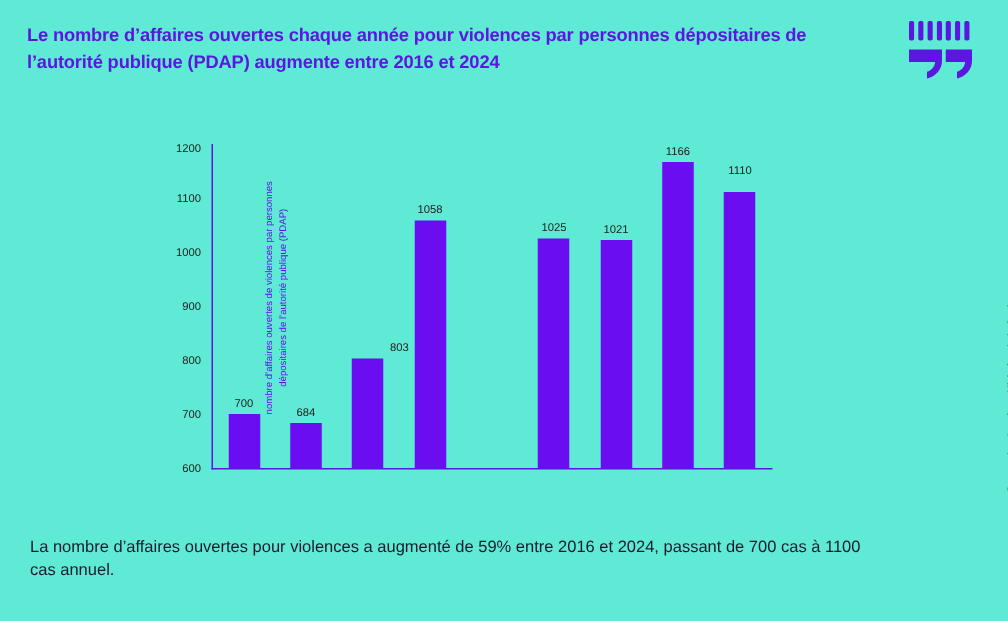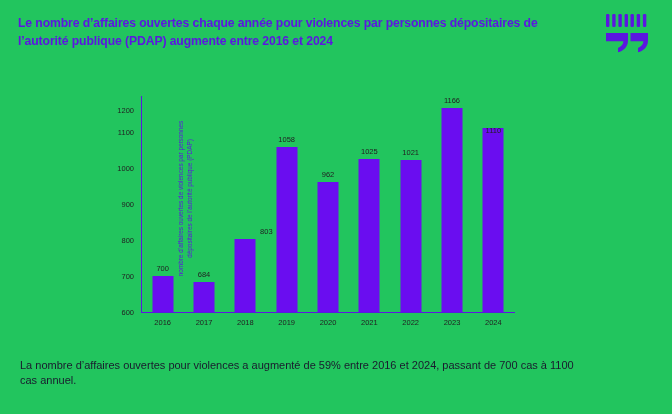--- a/index.html
+++ b/index.html
@@ -12,21 +12,21 @@
     background: #ececec;
     font-family: "Liberation Sans", sans-serif;
     overflow: hidden;
     position: relative;
   }
 
   .page {
     position: relative;
     width: 672px;
     height: 414px;
-    background: #22c55e;
+    background: #5eead4;
     box-sizing: border-box;
   }
 
   
   .header {
     position: absolute;
     top: 14px;
     left: 18px;
     width: 560px;
   }
@@ -198,21 +198,21 @@
 
     <div class="y-axis-title">nombre d’affaires ouvertes de violences par personnes dépositaires de l’autorité publique (PDAP)</div>
 
     <div class="y-ticks">
         <div class="y-tick" style="top: 216px;">600</div>
         <div class="y-tick" style="top: 180px;">700</div>
         <div class="y-tick" style="top: 144px;">800</div>
         <div class="y-tick" style="top: 108px;">900</div>
         <div class="y-tick" style="top: 72px;">1000</div>
         <div class="y-tick" style="top: 36px;">1100</div>
-        <div class="y-tick" style="top: 14px;">1200</div>
+        <div class="y-tick" style="top: 3px;">1200</div>
       </div>
     <div class="axis-line axis-y"></div>
     <div class="axis-line axis-x"></div>
 
     <div class="bars">
         <div class="bar-slot" style="left: 0px; width: 41.3333px;">
           <div class="bar" style="height: 36px; background: rgb(106, 13, 240);"></div>
           <div class="bar-label" style="bottom: 39px;">700</div>
         </div>
         <div class="bar-slot" style="left: 41.3333px; width: 41.3333px;">
@@ -220,51 +220,36 @@
           <div class="bar-label" style="bottom: 33.24px; text-align: center;">684</div>
         </div>
         <div class="bar-slot" style="left: 82.6667px; width: 41.3333px;">
           <div class="bar" style="height: 73.08px; background: rgb(106, 13, 240);"></div>
           <div class="bar-label" style="bottom: 76.08px; padding-left: 42px;">803</div>
         </div>
         <div class="bar-slot" style="left: 124px; width: 41.3333px;">
           <div class="bar" style="height: 164.88px; background: rgb(106, 13, 240);"></div>
           <div class="bar-label" style="bottom: 167.88px;">1058</div>
         </div>
-        <div class="bar-slot" style="left: 165.333px; width: 41.3333px;">
-          <div class="bar" style="height: 130.32px; background: rgb(106, 13, 240);"></div>
-          <div class="bar-label" style="bottom: 133.32px;">962</div>
-        </div>
         <div class="bar-slot" style="left: 206.667px; width: 41.3333px; text-align: center;">
           <div class="bar" style="height: 153px; background: rgb(106, 13, 240);"></div>
           <div class="bar-label" style="bottom: 156px;">1025</div>
         </div>
         <div class="bar-slot" style="left: 248px; width: 41.3333px;">
           <div class="bar" style="height: 151.56px; background: rgb(106, 13, 240);"></div>
           <div class="bar-label" style="bottom: 154.56px;">1021</div>
         </div>
         <div class="bar-slot" style="left: 289.333px; width: 41.3333px;">
           <div class="bar" style="height: 203.76px; background: rgb(106, 13, 240);"></div>
           <div class="bar-label" style="bottom: 206.76px;">1166</div>
         </div>
         <div class="bar-slot" style="left: 330.667px; width: 41.3333px;">
           <div class="bar" style="height: 183.6px; background: rgb(106, 13, 240);"></div>
-          <div class="bar-label" style="bottom: 177px;">1110</div>
-        </div>
-      </div>
-    <div class="x-labels">
-        <div class="x-label" style="left: 0px; width: 41.3333px;">2016</div>
-        <div class="x-label" style="left: 41.3333px; width: 41.3333px;">2017</div>
-        <div class="x-label" style="left: 82.6667px; width: 41.3333px;">2018</div>
-        <div class="x-label" style="left: 124px; width: 41.3333px;">2019</div>
-        <div class="x-label" style="left: 165.333px; width: 41.3333px;">2020</div>
-        <div class="x-label" style="left: 206.667px; width: 41.3333px;">2021</div>
-        <div class="x-label" style="left: 248px; width: 41.3333px;">2022</div>
-        <div class="x-label" style="left: 289.333px; width: 41.3333px;">2023</div>
-        <div class="x-label" style="left: 330.667px; width: 41.3333px;">2024</div>
+          <div class="bar-label" style="bottom: 194px;">1110</div>
+        </div>
       </div>
   </div>
 
   <div class="footer">La nombre d’affaires ouvertes pour violences a augmenté de 59% entre 2016 et 2024, passant de 700 cas à 1100 cas annuel.</div>
 
   <div class="source">Source des données : Ministère de la Justice</div>
 
 </div>
 
 </body></html>

